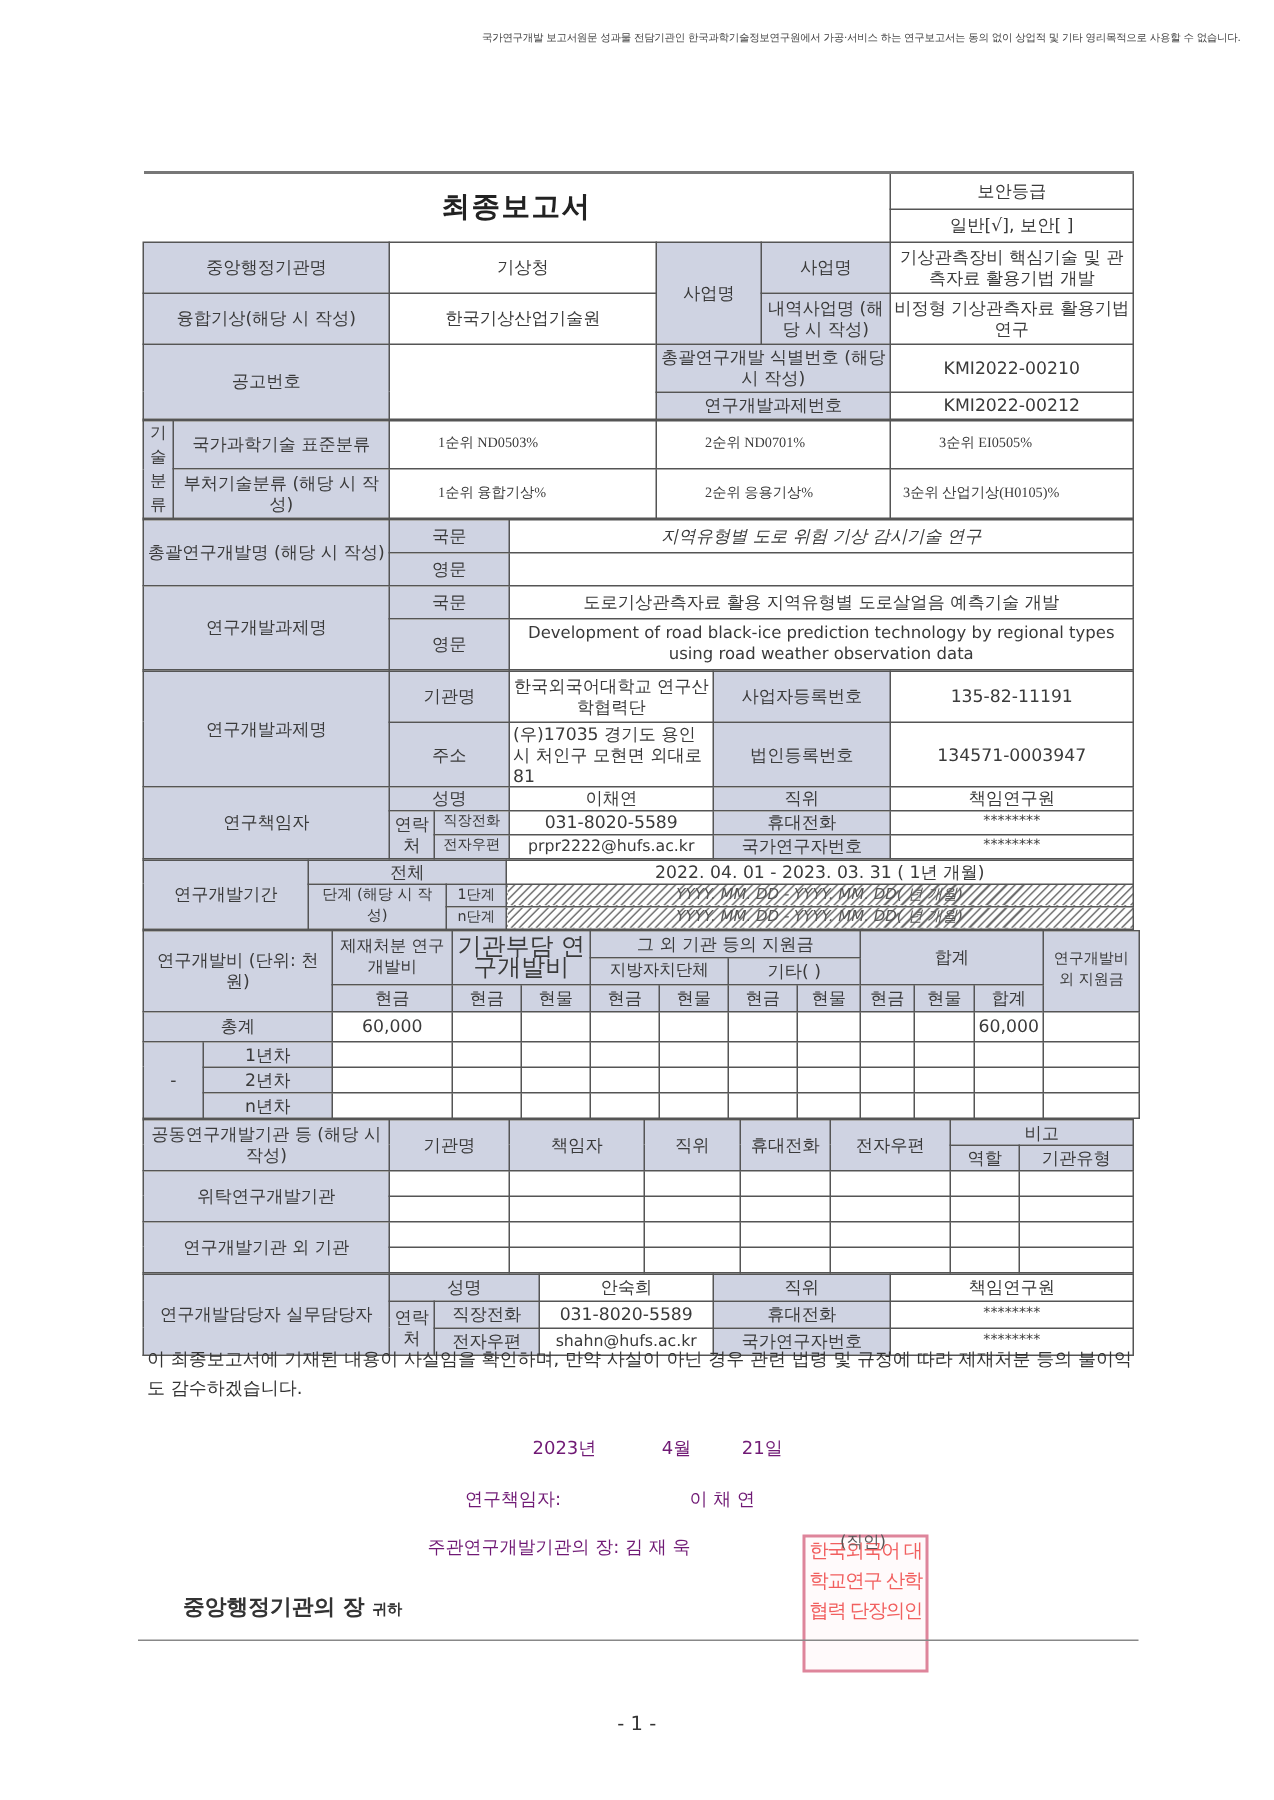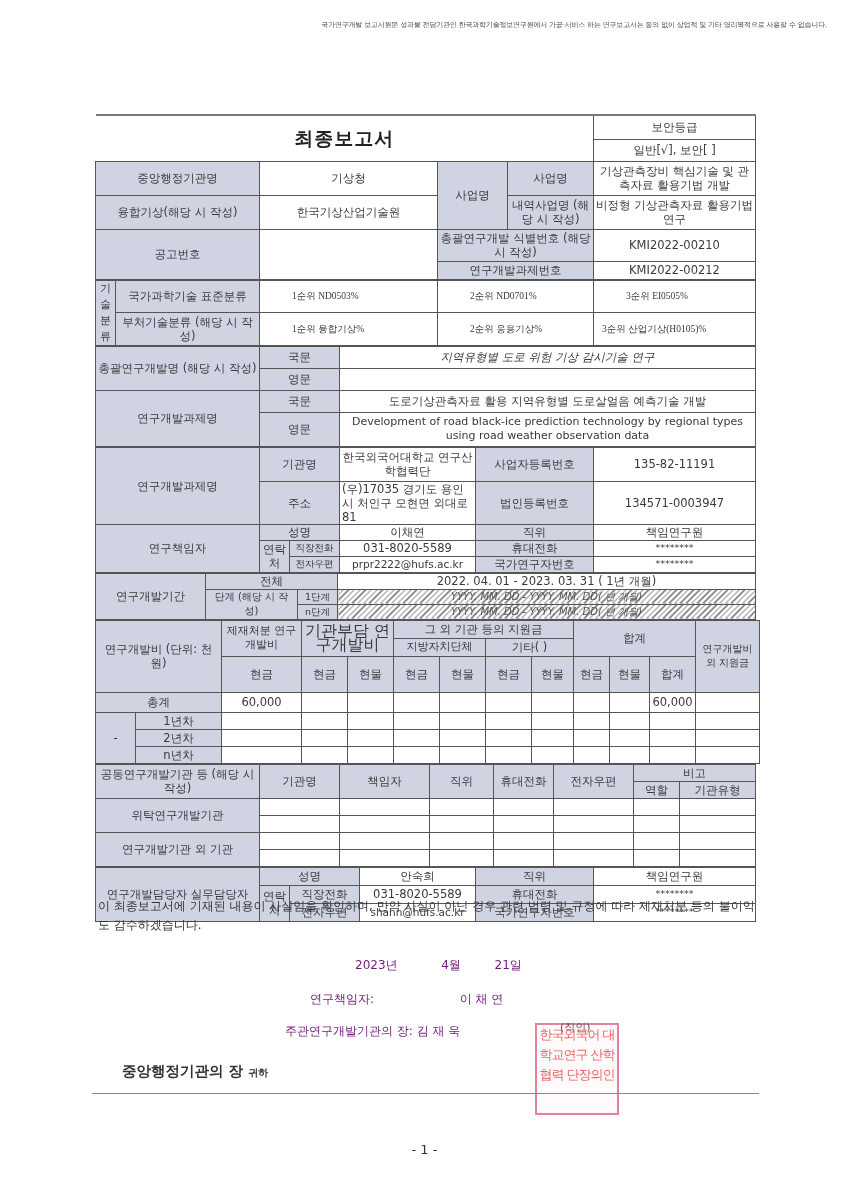--- a/index.html
+++ b/index.html
@@ -249,21 +249,21 @@
       <td class="h" rowspan="2" style="font-size:11px">제재처분 연구개발비</td>
       <td class="h" colspan="2" rowspan="2" style="font-size:16px">기관부담 연구개발비</td>
       <td class="h" colspan="4">그 외 기관 등의 지원금</td>
       <td class="h" colspan="3" rowspan="2">합계</td>
       <td class="h" rowspan="3" style="font-size:10px">연구개발비 외 지원금</td>
     </tr>
     <tr style="height:18px">
       <td class="h" colspan="2" style="font-size:11px">지방자치단체</td>
       <td class="h" colspan="2">기타(   )</td>
     </tr>
-    <tr style="height:36px">
+    <tr style="height:18px">
       <td class="h">현금</td>
       <td class="h">현금</td>
       <td class="h">현물</td>
       <td class="h">현금</td>
       <td class="h">현물</td>
       <td class="h">현금</td>
       <td class="h">현물</td>
       <td class="h">현금</td>
       <td class="h">현물</td>
       <td class="h">합계</td>

